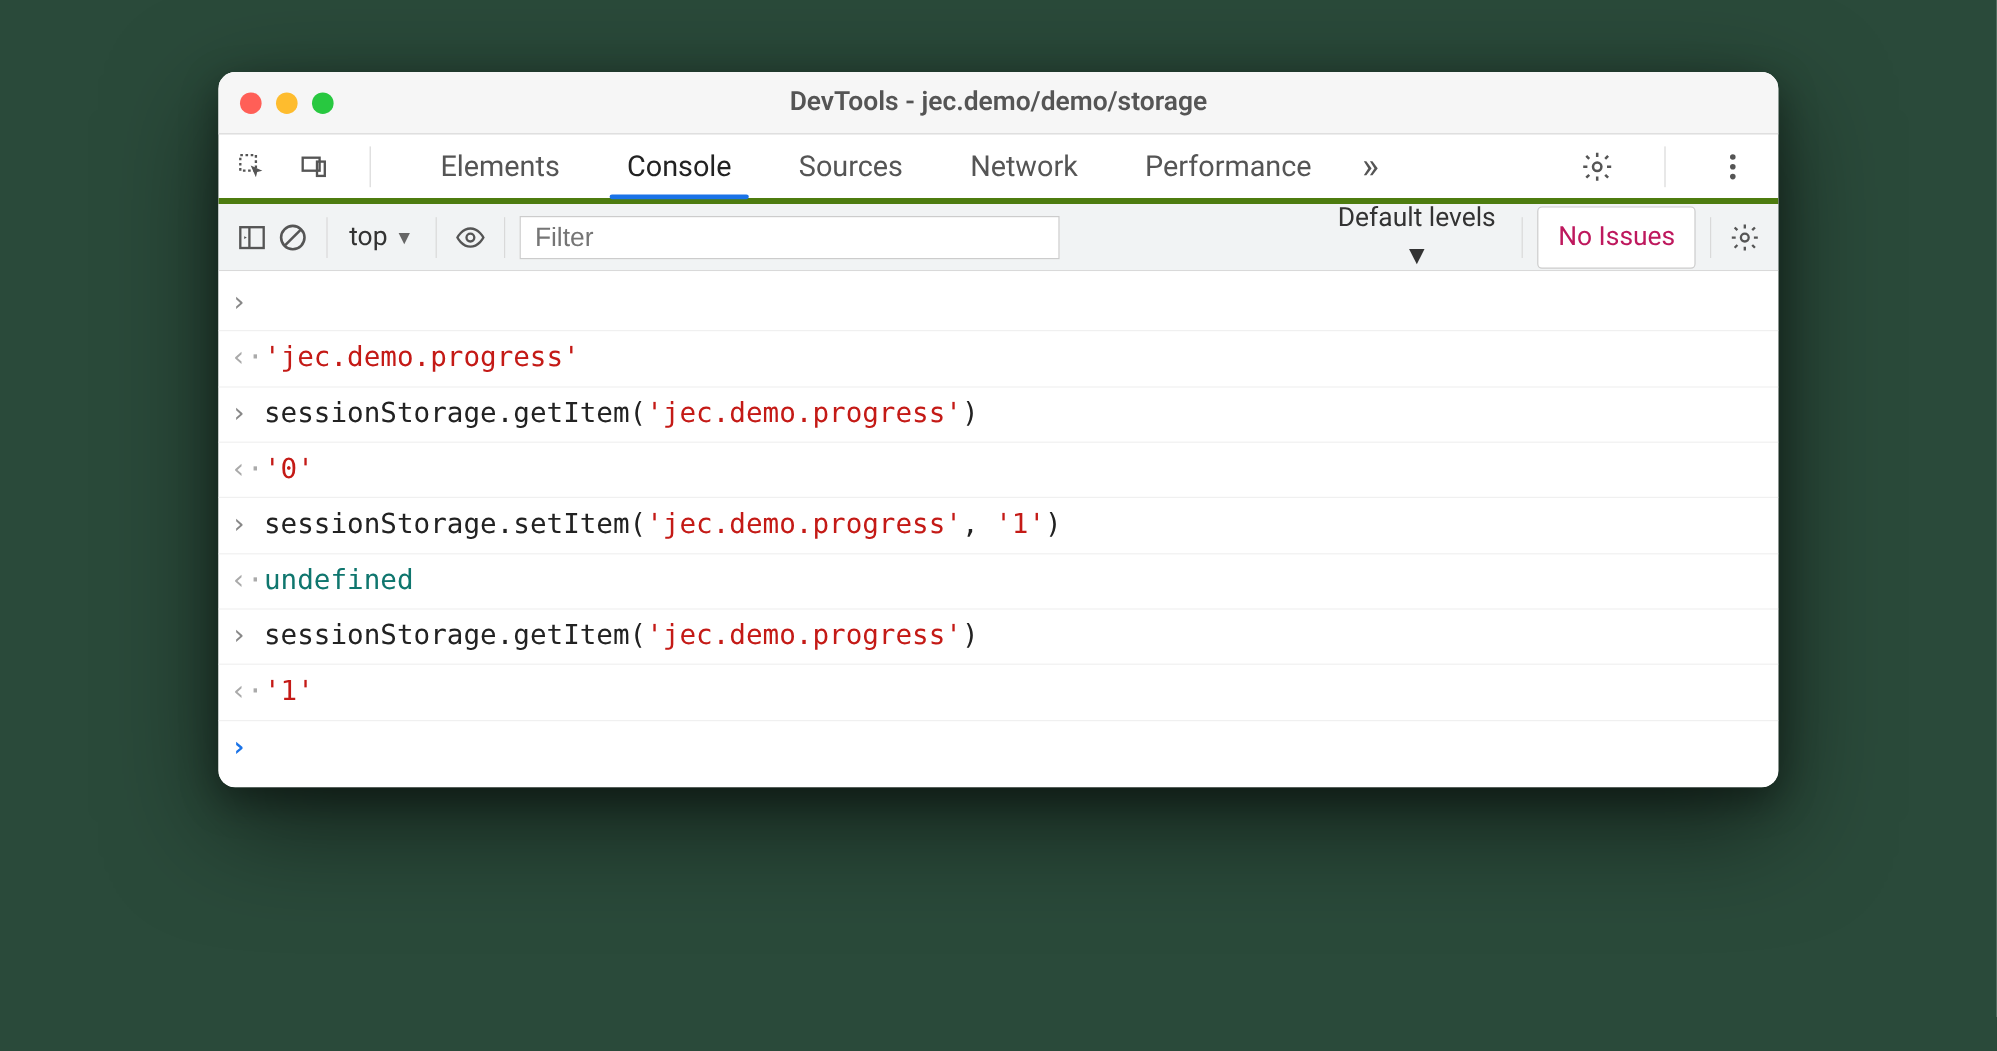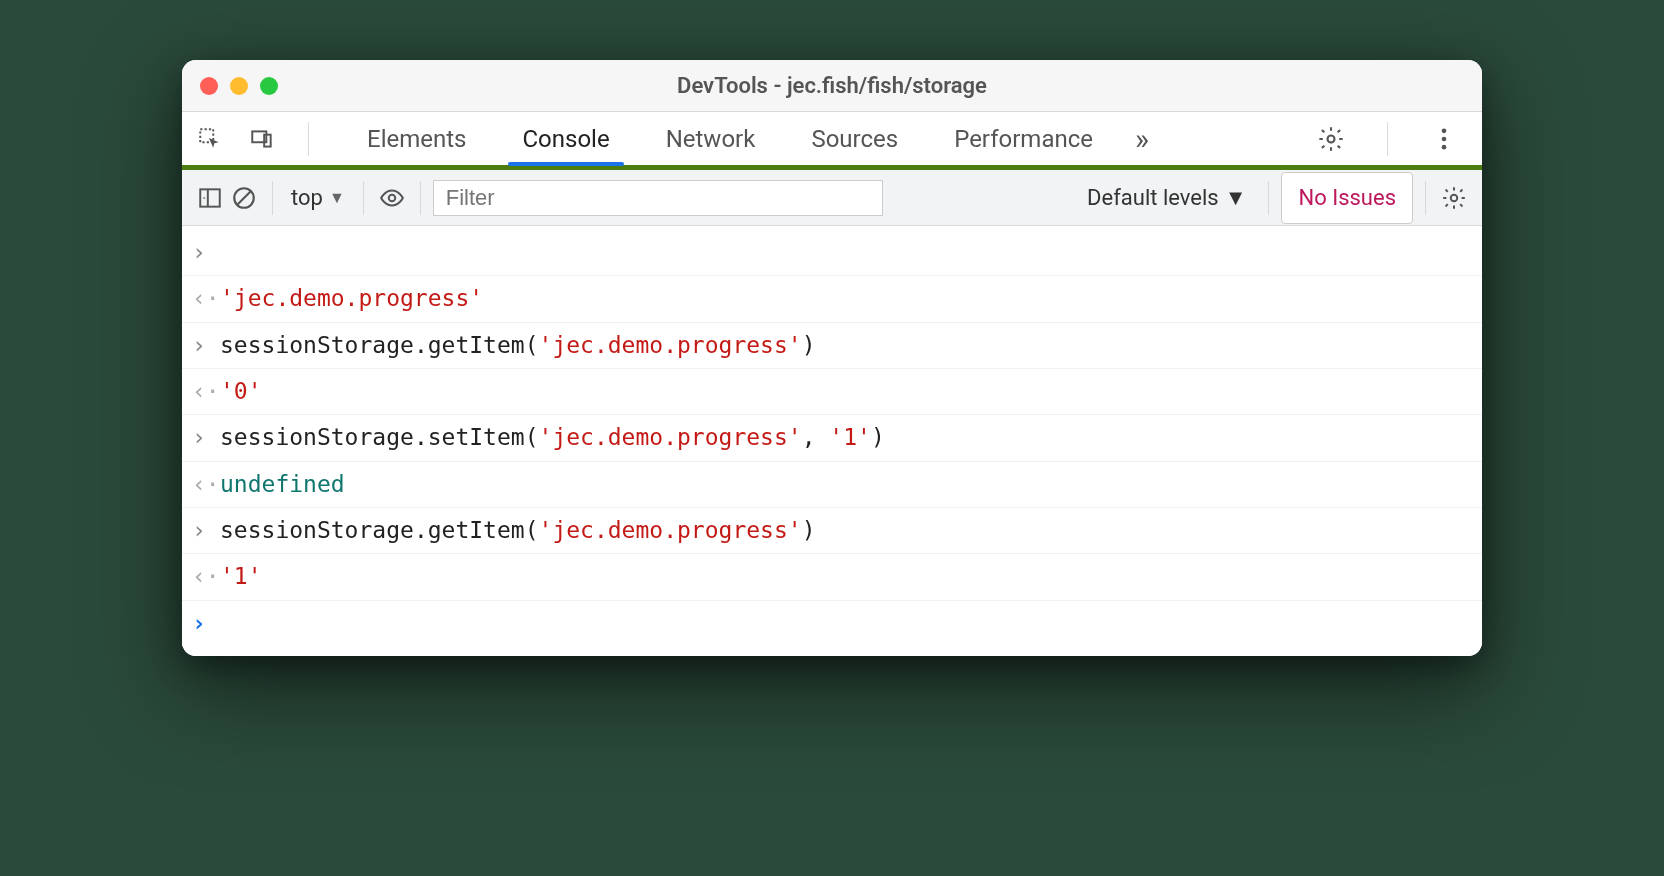--- a/index.html
+++ b/index.html
@@ -82,21 +82,21 @@
   .fb-icon { width: 32px; height: 32px; display:flex; align-items:center; justify-content:center; color:#555; cursor:pointer; }
   .fb-icon svg { width: 26px; height: 26px; }
   .context-select { display:flex; align-items:center; gap:6px; font-size:22px; color:#333; cursor:pointer; padding:0 6px; }
   .context-select .tri { font-size: 16px; color:#666; }
   .eye { color:#555; }
   .filter-input {
     flex: 0 0 450px; height: 36px;
     border: 1px solid #ccc; background: #fff;
     font-size: 22px; padding: 0 12px; color: #333;
   }
-  .levels { display:flex; align-items:center; gap:6px; font-size:22px; color:#333; cursor:pointer; padding:0 10px; }
+  .levels { display:flex; align-items:center; gap:6px; font-size:22px; color:#333; cursor:pointer; padding:0 10px;flex-direction:column; }
   .issues-btn {
     height: 52px; padding: 0 16px; border: 1px solid #ccc; background:#fff;
     font-size: 22px; color:#be185d; border-radius: 4px; cursor:pointer;
     display:flex; align-items:center;
   }
   .fb-spacer { flex:1; }
 
   .console-body {
     font-family: ui-monospace, Menlo, Consolas, monospace;
     font-size: 23px;
@@ -126,42 +126,42 @@
 </head>
 <body>
 
 <div class="window">
   <div class="titlebar">
     <div class="traffic-lights">
       <div class="tl red"></div>
       <div class="tl yellow"></div>
       <div class="tl green"></div>
     </div>
-    <div class="title">DevTools - jec.fish/fish/storage</div>
+    <div class="title">DevTools - jec.demo/demo/storage</div>
   </div>
 
   <div class="tabs-bar">
     <div class="tool-icon">
       <svg viewBox="0 0 24 24" fill="none" stroke="currentColor" stroke-width="1.8">
         <rect x="3" y="3" width="12" height="12" stroke-dasharray="2 2"></rect>
         <path d="M11 11 L20 15 L16 16 L15 20 Z" fill="currentColor" stroke="none"></path>
       </svg>
     </div>
     <div class="tool-icon">
       <svg viewBox="0 0 24 24" fill="none" stroke="currentColor" stroke-width="1.8">
         <rect x="3" y="5" width="13" height="10"></rect>
         <rect x="14" y="8" width="6" height="11"></rect>
       </svg>
     </div>
     <div class="vsep"></div>
     <div class="tabs">
       <div class="tab">Elements</div>
       <div class="tab active">Console</div>
+      <div class="tab">Sources</div>
       <div class="tab">Network</div>
-      <div class="tab">Sources</div>
       <div class="tab">Performance</div>
       <div class="tabs-overflow">»</div>
     </div>
     <div class="tabs-spacer"></div>
     <div class="gear">
       <svg viewBox="0 0 24 24" fill="none" stroke="currentColor" stroke-width="1.8">
         <circle cx="12" cy="12" r="3"></circle>
         <path d="M12 2v3M12 19v3M4.2 4.2l2.1 2.1M17.7 17.7l2.1 2.1M2 12h3M19 12h3M4.2 19.8l2.1-2.1M17.7 6.3l2.1-2.1"></path>
       </svg>
     </div>

